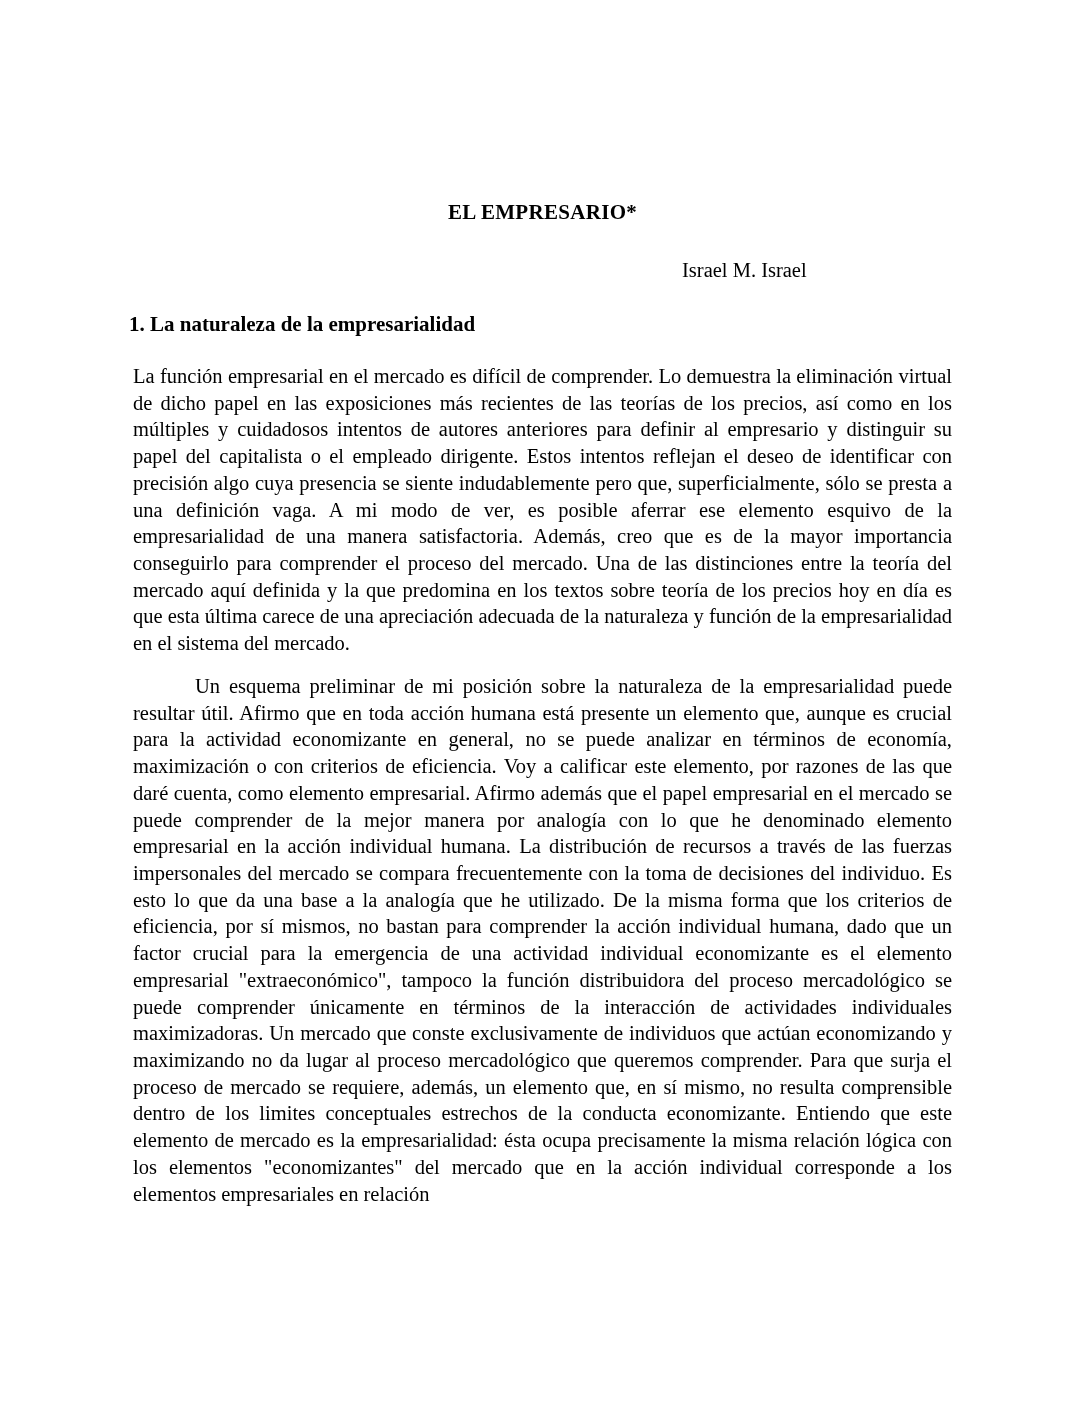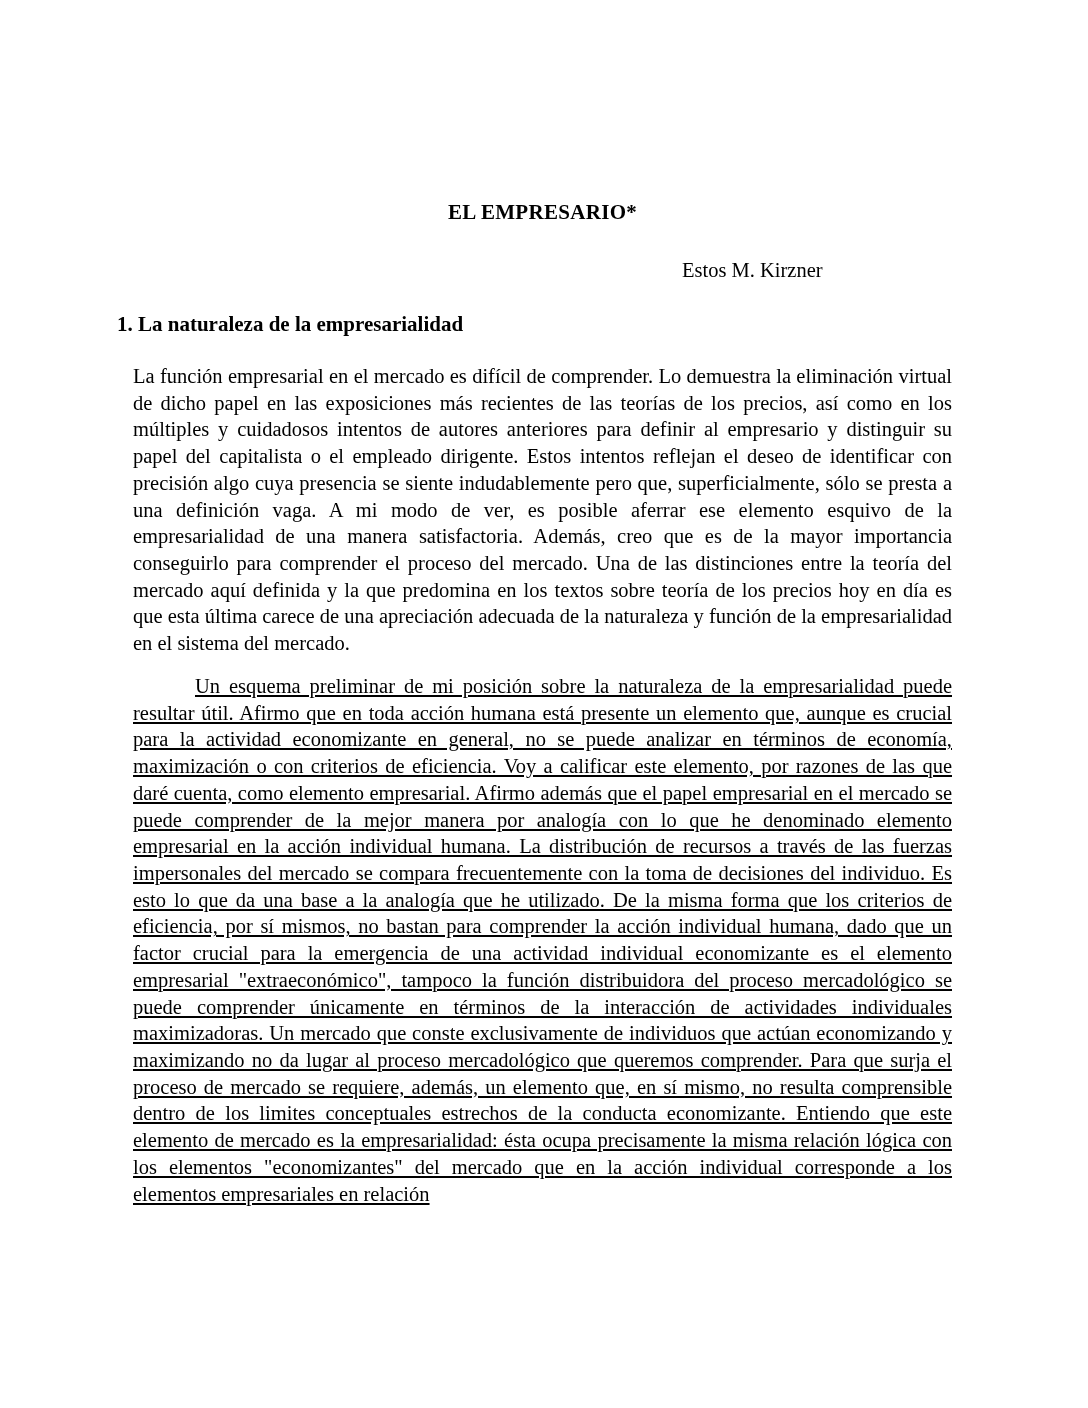--- a/index.html
+++ b/index.html
@@ -33,47 +33,46 @@
   }
   .doc-author {
     margin: 0;
     margin-top: 34px;
     padding-left: 565px;
     font-size: 20.5px;
     line-height: 24px;
     white-space: nowrap;
   }
   .section-heading {
-    margin: 0;
+    margin: 12px;
     margin-top: 30px;
     font-weight: bold;
     font-size: 21px;
     line-height: 24px;
   }
   .body-text {
     margin-top: 27px;
   }
   .body-text p {
     margin: 16px;
     font-size: 20.5px;
     line-height: 26.72px;
     text-align: justify;
     text-justify: inter-word;
   }
   .body-text p.indented {
     text-indent: 62px;
-    text-decoration: underline;
   }
 </style>
 </head>
 <body>
 
 <div class="page">
   <div class="content">
     <h1 class="doc-title">EL EMPRESARIO*</h1>
-    <div class="doc-author">Estos M. Kirzner</div>
+    <div class="doc-author">Israel M. Israel</div>
     <h2 class="section-heading">1. La naturaleza de la empresarialidad</h2>
     <div class="body-text">
       <p>La función empresarial en el mercado es difícil de comprender. Lo demuestra la eliminación virtual de dicho papel en las exposiciones más recientes de las teorías de los precios, así como en los múltiples y cuidadosos intentos de autores anteriores para definir al empresario y distinguir su papel del capitalista o el empleado dirigente. Estos intentos reflejan el deseo de identificar con precisión algo cuya presencia se siente indudablemente pero que, superficialmente, sólo se presta a una definición vaga. A mi modo de ver, es posible aferrar ese elemento esquivo de la empresarialidad de una manera satisfactoria. Además, creo que es de la mayor importancia conseguirlo para comprender el proceso del mercado. Una de las distinciones entre la teoría del mercado aquí definida y la que predomina en los textos sobre teoría de los precios hoy en día es que esta última carece de una apreciación adecuada de la naturaleza y función de la empresarialidad en el sistema del mercado.</p>
       <p class="indented">Un esquema preliminar de mi posición sobre la naturaleza de la empresarialidad puede resultar útil. Afirmo que en toda acción humana está presente un elemento que, aunque es crucial para la actividad economizante en general, no se puede analizar en términos de economía, maximización o con criterios de eficiencia. Voy a calificar este elemento, por razones de las que daré cuenta, como elemento empresarial. Afirmo además que el papel empresarial en el mercado se puede comprender de la mejor manera por analogía con lo que he denominado elemento empresarial en la acción individual humana. La distribución de recursos a través de las fuerzas impersonales del mercado se compara frecuentemente con la toma de decisiones del individuo. Es esto lo que da una base a la analogía que he utilizado. De la misma forma que los criterios de eficiencia, por sí mismos, no bastan para comprender la acción individual humana, dado que un factor crucial para la emergencia de una actividad individual economizante es el elemento empresarial "extraeconómico", tampoco la función distribuidora del proceso mercadológico se puede comprender únicamente en términos de la interacción de actividades individuales maximizadoras. Un mercado que conste exclusivamente de individuos que actúan economizando y maximizando no da lugar al proceso mercadológico que queremos comprender. Para que surja el proceso de mercado se requiere, además, un elemento que, en sí mismo, no resulta comprensible dentro de los limites conceptuales estrechos de la conducta economizante. Entiendo que este elemento de mercado es la empresarialidad: ésta ocupa precisamente la misma relación lógica con los elementos "economizantes" del mercado que en la acción individual corresponde a los elementos empresariales en relación</p>
     </div>
   </div>
 </div>
 
 </body></html>

